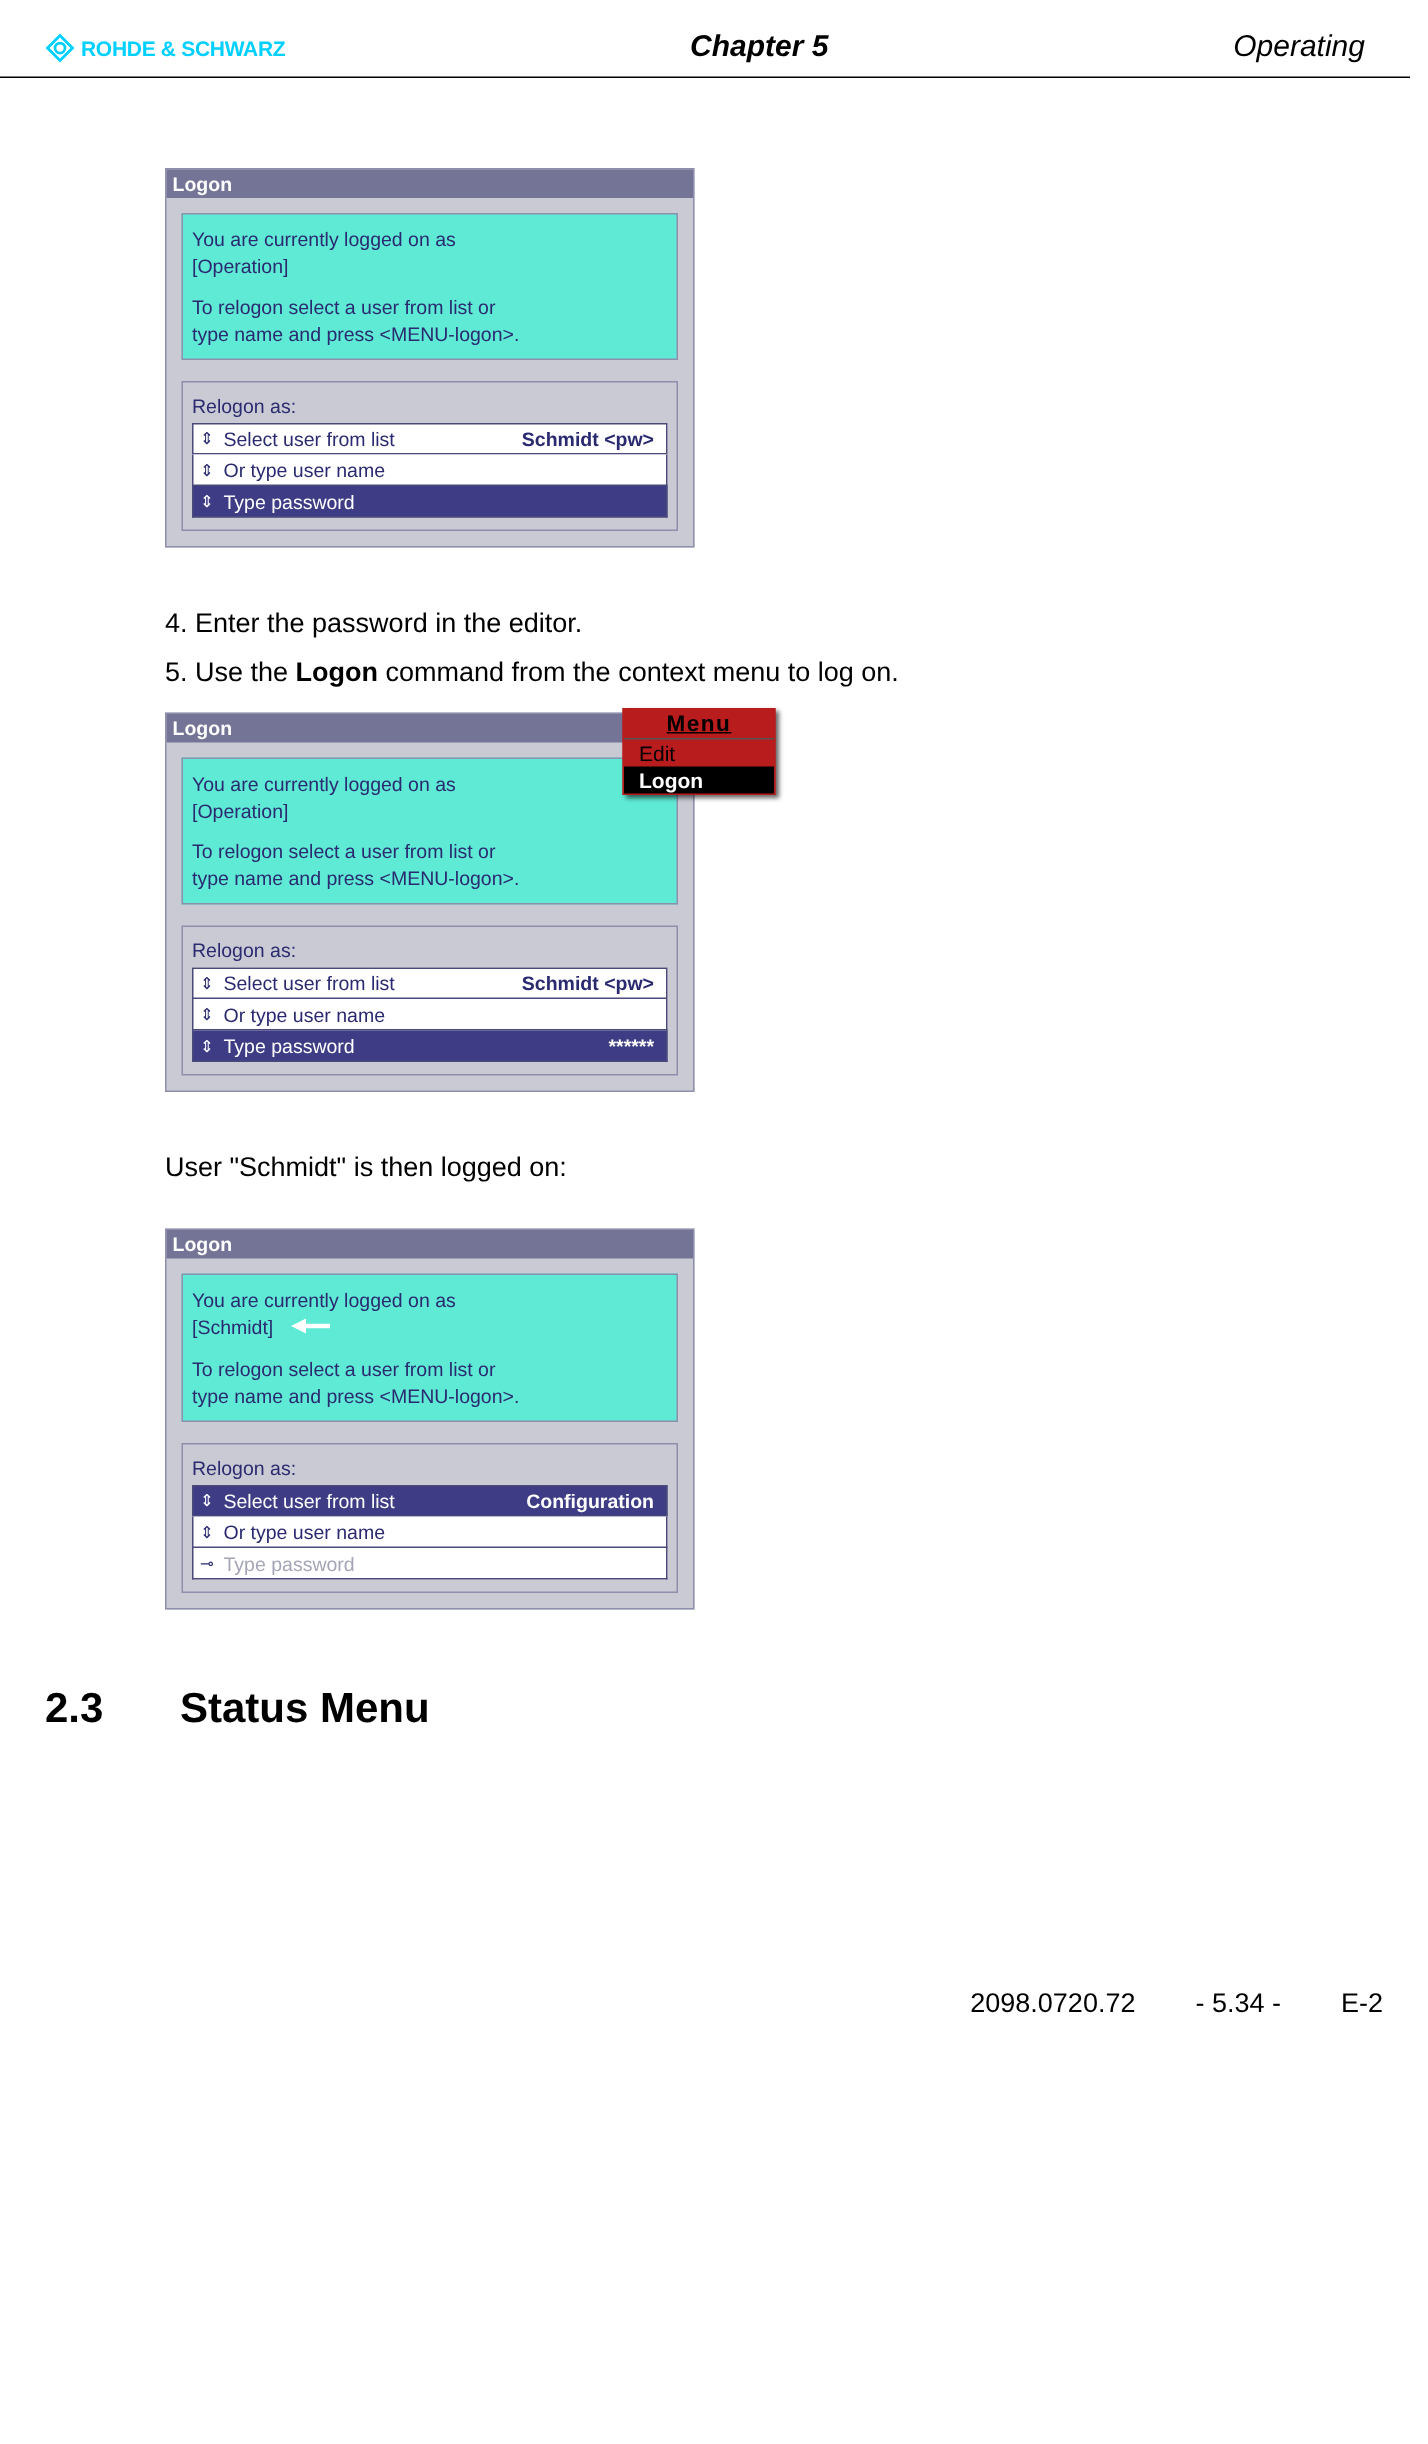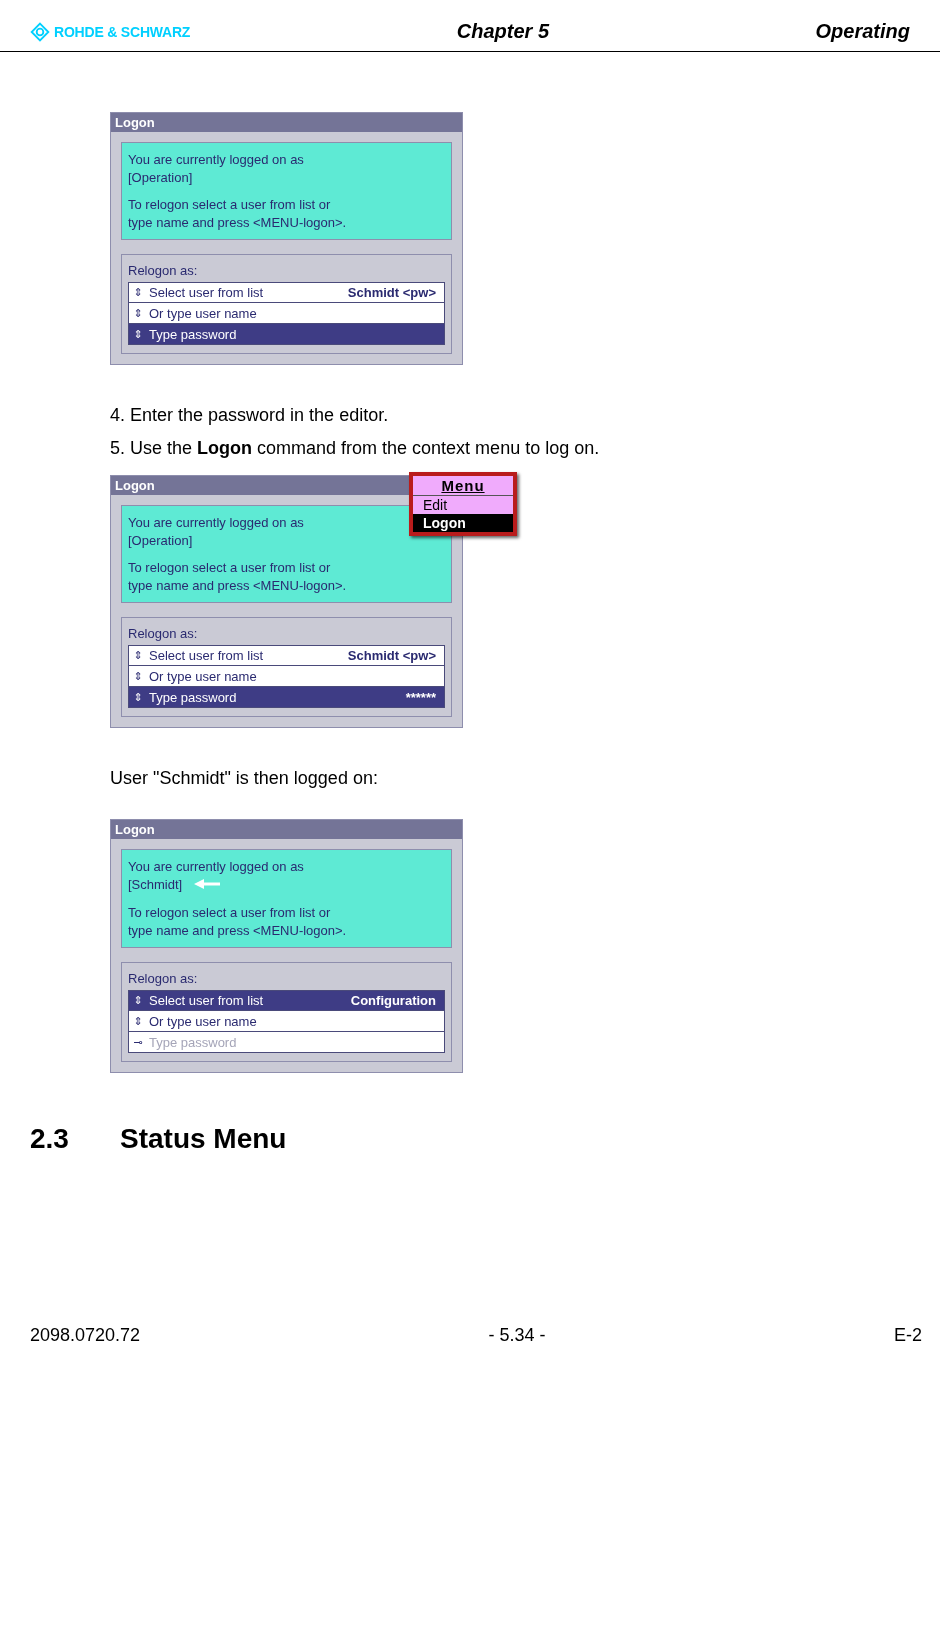--- a/index.html
+++ b/index.html
@@ -35,21 +35,21 @@
     stroke: #00d0ff;
     stroke-width: 2.2;
     fill: none;
   }
   .chapter {
     font-weight: bold;
     font-style: italic;
     font-size: 20px;
   }
   .operating {
-    font-weight: bold;
+    font-weight: normal;
     font-style: italic;
     font-size: 20px;
   }
   .content {
     padding: 60px 30px 30px 110px;
   }
 
   .dialog {
     width: 353px;
     box-sizing: border-box;
@@ -129,22 +129,22 @@
     white-space: nowrap;
   }
 
   .context-menu {
     position: absolute;
     top: -4px;
     right: -55px;
     width: 100px;
     font-family: Verdana, Geneva, sans-serif;
     font-size: 14px;
-    background: #f0abfc;
-    border: 4px solid #b91c1c;
+    background: #b91c1c;
+    border: 1px solid #b91c1c;
     box-shadow: 2px 2px 3px rgba(0,0,0,0.6);
   }
   .ctx-title {
     font-weight: bold;
     font-size: 15px;
     padding: 1px 8px;
     text-align: center;
     border-bottom: 1px solid #555;
     text-decoration: underline;
     letter-spacing: 1px;
@@ -193,24 +193,25 @@
     font-size: 28px;
     font-weight: bold;
   }
   .section-body {
     font-size: 18px;
     line-height: 1.35;
   }
 
   .footer {
     display: flex;
-    justify-content: space-between;
+    justify-content: flex-end;
     padding: 0 18px 30px 30px;
     font-size: 18px;
     margin-top: 110px;
+    gap: 40px;
   }
 </style>
 </head>
 <body>
 
 <div class="page">
   <div class="header">
     <div class="logo">
       <svg class="logo-icon" viewBox="0 0 24 24">
         <path d="M12 2 L22 12 L12 22 L2 12 Z"></path>

